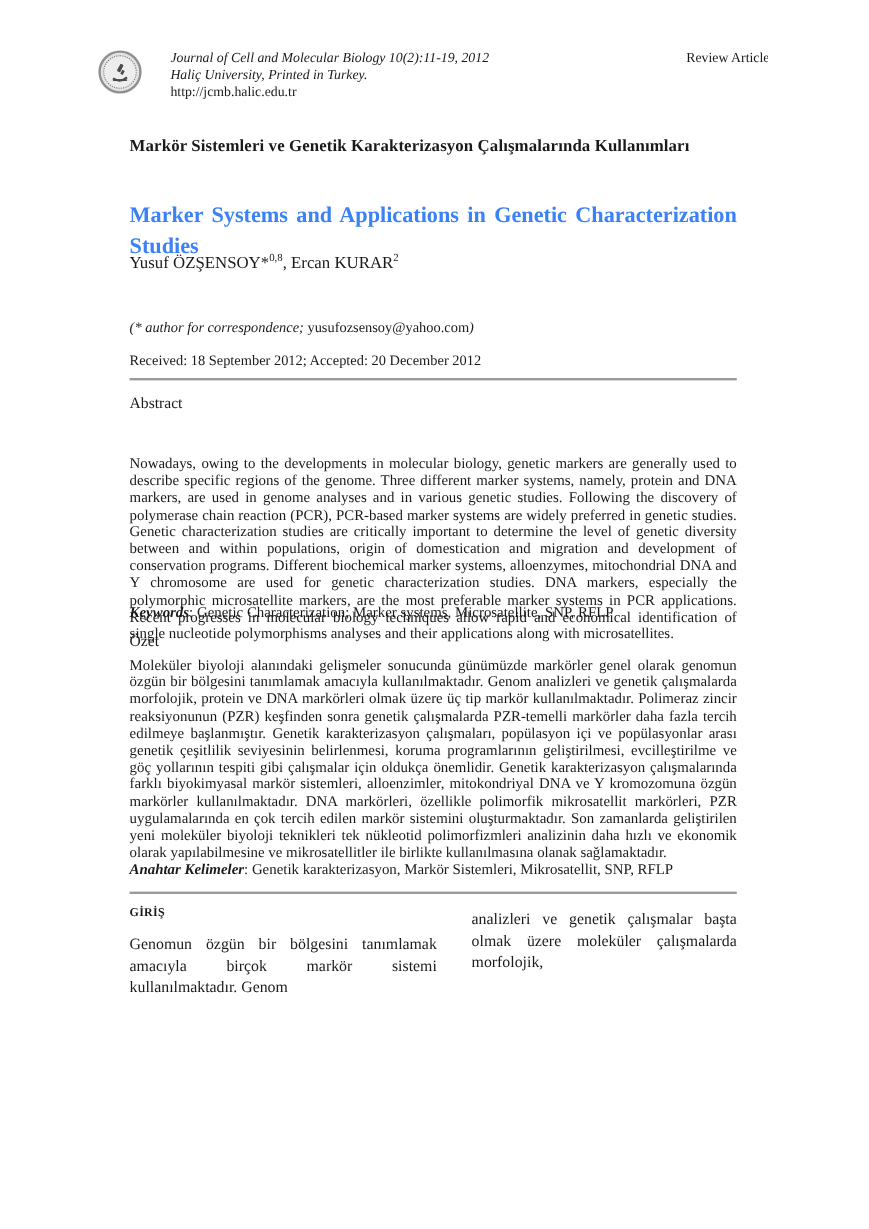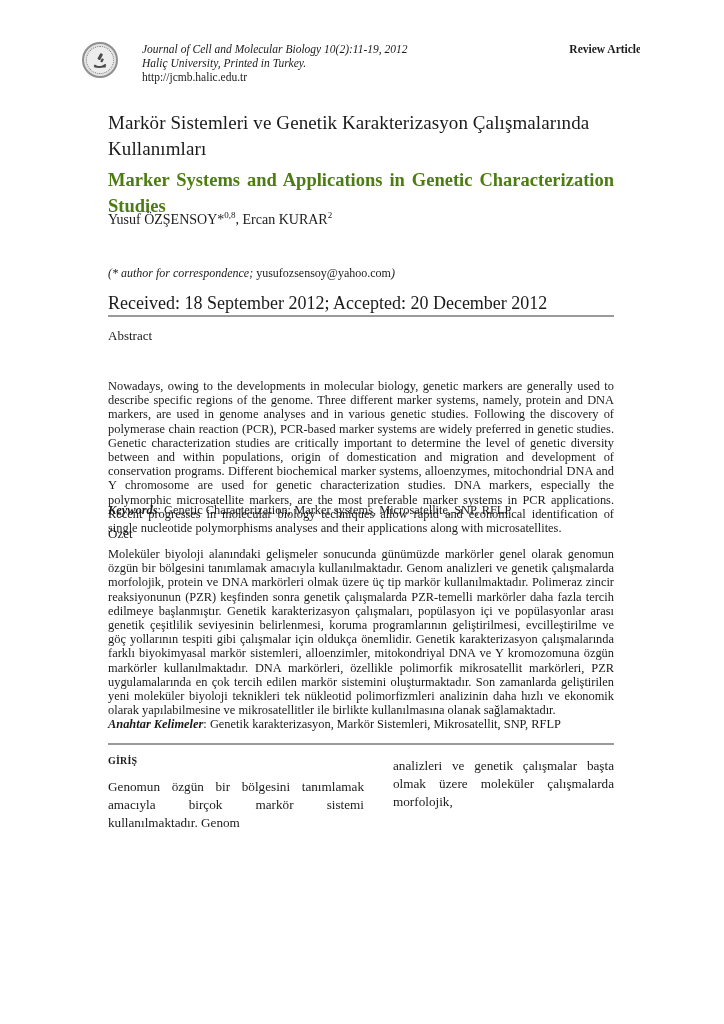--- a/index.html
+++ b/index.html
@@ -15,31 +15,31 @@
     background:#e3e3e3;border:2px solid #8f8f8f;box-sizing:border-box;
     display:flex;align-items:center;justify-content:center;position:relative;
   }
   .seal-inner{
     width:26px;height:26px;border-radius:50%;border:1px dotted #777;
     display:flex;align-items:center;justify-content:center;background:#ededed;
   }
   .header-left{margin-left:24px;font-size:11.5px;line-height:14px;}
   .header-left .it{font-style:italic;}
   .header-right{margin-left:auto;font-size:11.5px;line-height:14px;white-space:nowrap;}
-  .header-right b{font-weight:bold;}
+  .header-right b{font-weight:normal;}
   
   .content{position:absolute;left:108px;width:506px;}
-  .title-tr{top:110px;font-size:19px;font-weight:normal;line-height:26px;letter-spacing:.1px;}
-  .title-en{top:167px;font-size:18.5px;font-weight:bold;line-height:26px;color:#4d7c0f;text-align:justify;}
+  .title-tr{top:110px;font-size:14px;font-weight:bold;line-height:26px;letter-spacing:.1px;}
+  .title-en{top:167px;font-size:18.5px;font-weight:bold;line-height:26px;color:#3b82f6;text-align:justify;}
   .authors{top:212px;font-size:14px;}
   .authors sup,.affil sup{font-size:9px;vertical-align:super;line-height:0;}
   .affil{top:231px;font-size:12.5px;line-height:16.5px;}
   .corresp{top:266px;font-size:12px;font-style:italic;}
   .corresp .email{font-style:normal;margin-top:33px;}
-  .dates{top:293px;font-size:18px;}
+  .dates{top:293px;font-size:12px;}
   .rule{position:absolute;left:108px;width:506px;height:2px;background:#9a9a9a;}
   .rule-top{top:315px;}
   .rule-bottom{top:743px;}
   .sec-head{font-size:13px;font-weight:normal;}
   .abstract-head{top:328px;}
   .body-text{font-size:12.4px;line-height:14.2px;text-align:justify;}
   .abstract-body{top:349px;margin-top:30px;}
   .kw{font-size:12.4px;}
   .kw .lbl{font-weight:bold;font-style:italic;}
   .keywords{top:503px;}

